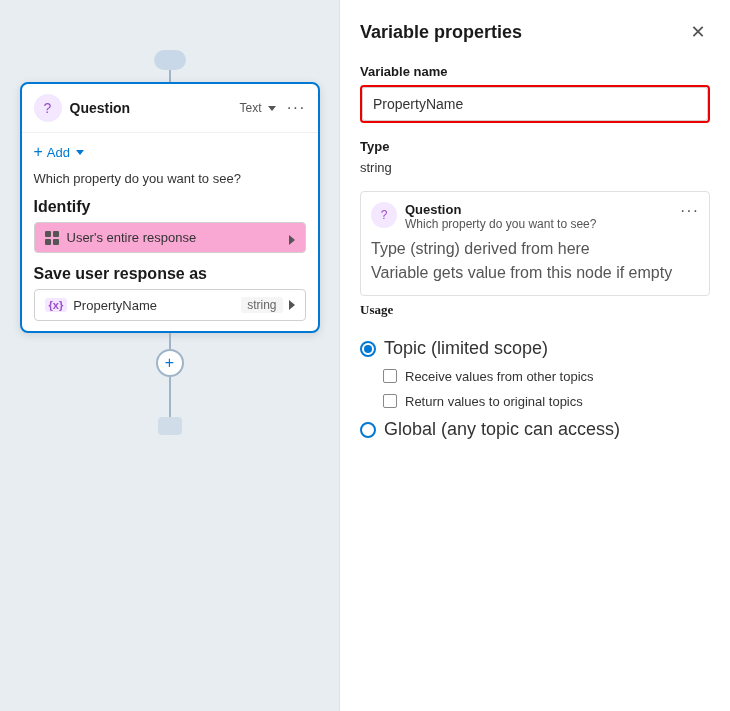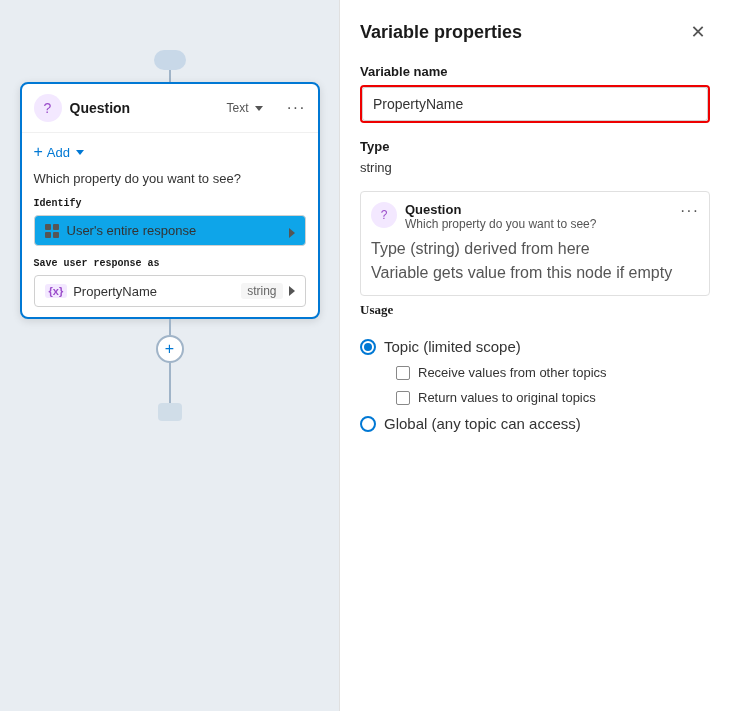--- a/index.html
+++ b/index.html
@@ -85,21 +85,21 @@
 
     .card-title {
       font-size: 14px;
       font-weight: 600;
       color: #1a1a1a;
     }
 
     .card-header-right {
       display: flex;
       align-items: center;
-      gap: 24px;
+      gap: 11px;
     }
 
     .card-type-badge {
       display: flex;
       align-items: center;
       gap: 4px;
       font-size: 12px;
       color: #555;
     }
 
@@ -152,36 +152,35 @@
       margin-left: 2px;
     }
 
     .question-text {
       font-size: 13px;
       color: #333;
       margin-bottom: 12px;
     }
 
     .field-label {
-      font-size: 10px;
+      font-size: 16px;
       font-weight: 600;
       color: #1a1a1a;
       margin-bottom: 6px;
-      font-family: Liberation Mono, monospace;
     }
 
     .select-field {
       display: flex;
       align-items: flex-end;
       justify-content: space-between;
       border: 1px solid #d0d0d0;
       border-radius: 4px;
       padding: 7px 10px;
       margin-bottom: 12px;
-      background: #0ea5e9;
+      background: #f9a8d4;
     }
 
     .select-field-left {
       display: flex;
       align-items: center;
       gap: 8px;
       font-size: 13px;
       color: #333;
     }
 
@@ -437,30 +436,30 @@
 
     .radio-circle.filled::after {
       content: '';
       width: 8px;
       height: 8px;
       background: #0078d4;
       border-radius: 50%;
     }
 
     .radio-label {
-      font-size: 15px;
+      font-size: 18px;
       color: #333;
     }
 
     .checkbox-option {
       display: flex;
-      align-items: flex-end;
+      align-items: flex-start;
       gap: 8px;
       margin-bottom: 10px;
-      margin-left: 36px;
+      margin-left: 23px;
     }
 
     .checkbox-box {
       width: 14px;
       height: 14px;
       border: 1px solid #888;
       border-radius: 2px;
       background: #fff;
       flex-shrink: 0;
     }

